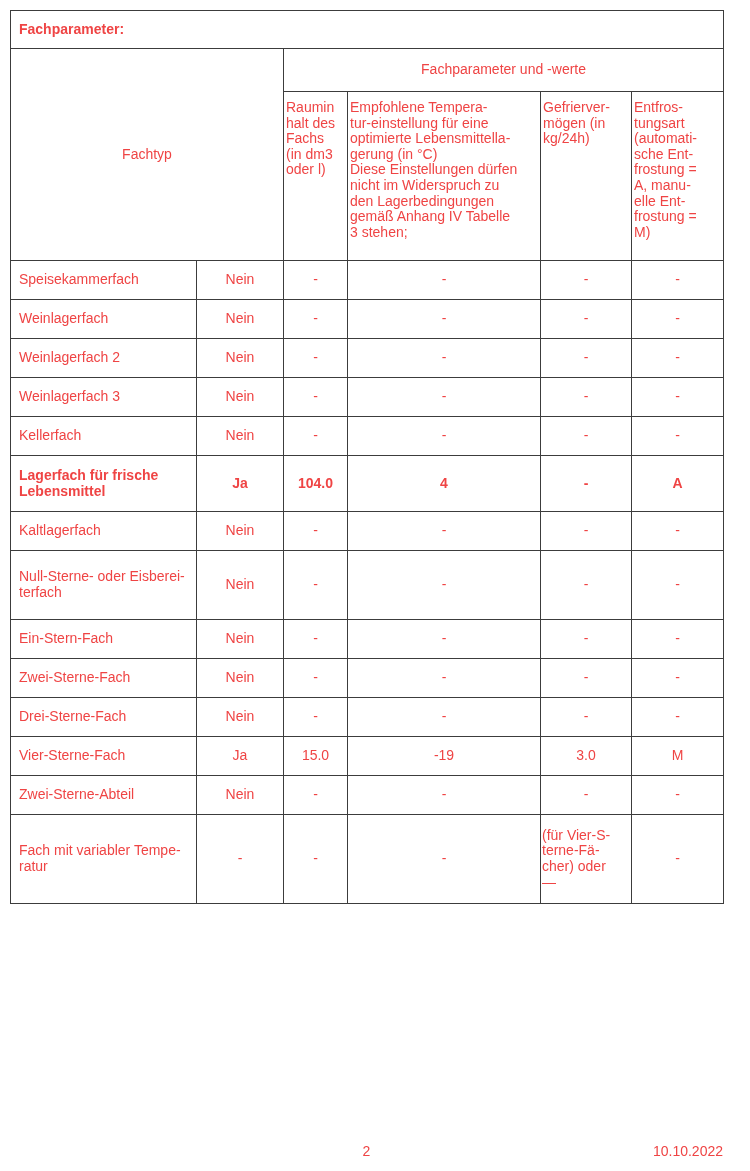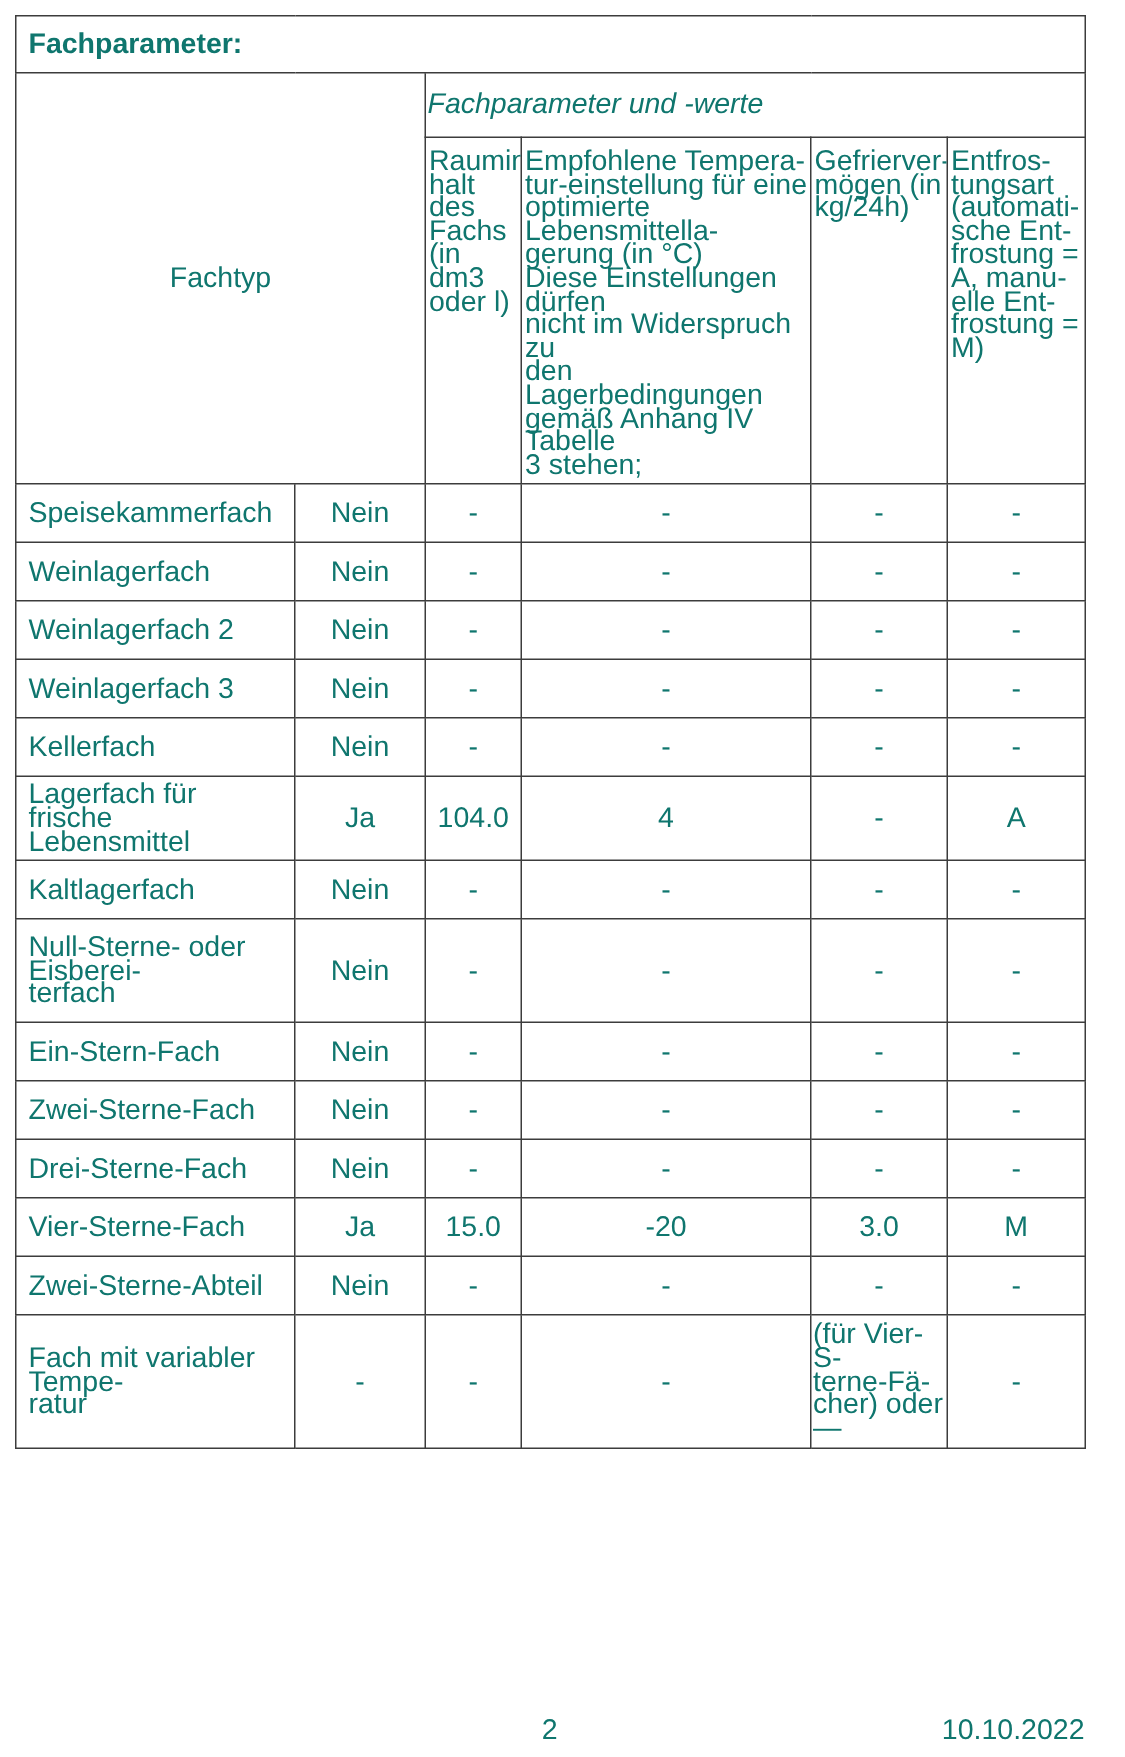--- a/index.html
+++ b/index.html
@@ -9,22 +9,22 @@
     width: 750px;
     height: 1171px;
     overflow: hidden;
   }
   .page {
     position: relative;
     width: 750px;
     height: 1171px;
     background: #ffffff;
     font-family: "Liberation Sans", "DejaVu Sans", sans-serif;
-    font-size: 19px;
-    color: #0f766e;
+    font-size: 14px;
+    color: #ef4444;
   }
   table.fach-table {
     position: absolute;
     left: 10px;
     top: 10px;
     border-collapse: collapse;
     table-layout: fixed;
     width: 713px;
   }
   table.fach-table td {
@@ -39,36 +39,36 @@
     vertical-align: middle;
     padding: 2px 8px;
     height: 33px;
   }
   td.fachtyp-cell {
     text-align: center;
     vertical-align: middle;
     margin-left: 12px;
   }
   td.group-cell {
+    text-align: center;
     vertical-align: middle;
     height: 40px;
-    font-style: italic;
   }
   tr.subhead-row {
     height: 169px;
   }
   td.subhead-cell {
     text-align: left;
     vertical-align: top;
     padding: 8px 2px 4px 2px;
   }
   tr.data-row {
     height: 39px;
   }
-  tr.h56 { height: 56px; }
+  tr.h56 { height: 56px; font-weight: bold; }
   tr.h55 { height: 69px; }
   tr.h89 { height: 89px; }
   td.name-cell {
     text-align: left;
     vertical-align: middle;
     padding: 4px 6px 4px 8px;
   }
   td.val-cell {
     text-align: center;
     vertical-align: middle;
@@ -237,21 +237,21 @@
         <td class="val-cell">Nein</td>
         <td class="val-cell">-</td>
         <td class="val-cell">-</td>
         <td class="val-cell">-</td>
         <td class="val-cell">-</td>
       </tr>
       <tr class="data-row">
         <td class="name-cell">Vier-Sterne-Fach</td>
         <td class="val-cell">Ja</td>
         <td class="val-cell">15.0</td>
-        <td class="val-cell">-20</td>
+        <td class="val-cell">-19</td>
         <td class="val-cell">3.0</td>
         <td class="val-cell">M</td>
       </tr>
       <tr class="data-row">
         <td class="name-cell">Zwei-Sterne-Abteil</td>
         <td class="val-cell">Nein</td>
         <td class="val-cell">-</td>
         <td class="val-cell">-</td>
         <td class="val-cell">-</td>
         <td class="val-cell">-</td>

